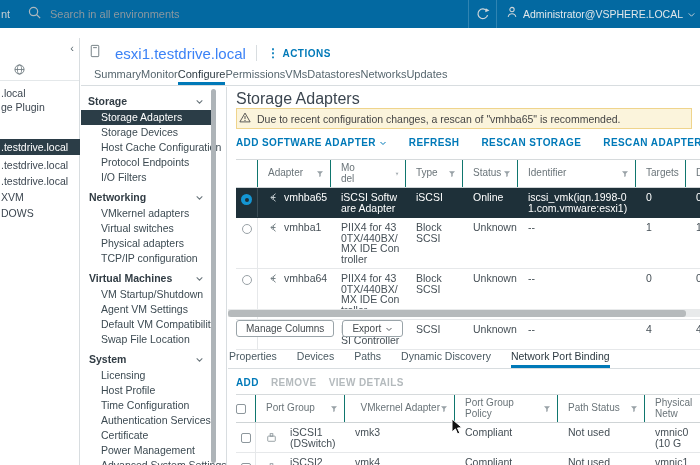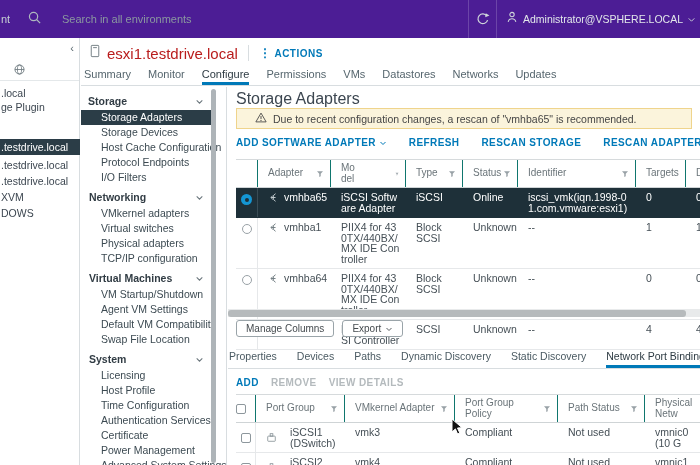--- a/index.html
+++ b/index.html
@@ -1,64 +1,64 @@
 <!DOCTYPE html>
 <html><head>
 <meta charset="utf-8">
 <style>
   * { margin:0; padding:0; box-sizing:border-box; }
   html,body { width:700px; height:465px; overflow:hidden; }
   body { font-family:"Liberation Sans", sans-serif; background:#fff; position:relative; color:#3c4650; }
   .page { position:absolute; inset:0; width:700px; height:465px; overflow:hidden; background:#fff; }
 
   
-  .topbar { position:absolute; left:0; top:0; width:700px; height:38px; background:#4c1d95; display:flex; align-items:center; }
+  .topbar { position:absolute; left:0; top:0; width:700px; height:28px; background:#0369a1; display:flex; align-items:center; }
   .brand-frag { color:#c6ced3; font-size:11px; margin-left:1px; width:20px; }
   .search-wrap { display:flex; align-items:center; margin-left:6px; flex:1; }
   .search-wrap svg { flex:none; }
-  .search-input { background:transparent; border:none; outline:none; color:#cfd6da; font-size:11px; margin-left:20px; width:280px; font-family:"Liberation Sans",sans-serif; }
+  .search-input { background:transparent; border:none; outline:none; color:#cfd6da; font-size:11px; margin-left:8px; width:280px; font-family:"Liberation Sans",sans-serif; }
   .search-input::placeholder { color:#8b98a0; }
   .tb-divider { width:1px; height:38px; background:rgba(255,255,255,0.18); }
   .tb-right { display:flex; align-items:center; height:38px; }
   .refresh-btn { width:27px; height:38px; display:flex; align-items:center; justify-content:center; cursor:pointer; }
   .user-menu { display:flex; align-items:center; gap:4px; padding:0 4px 0 8px; height:38px; cursor:pointer; }
   .user-name { color:#e2e7ea; font-size:10.5px; white-space:nowrap; }
 
   
   .tree { position:absolute; left:0; top:38px; width:80px; bottom:0; background:#fff; border-right:1px solid #d8dde0; }
   .tree-collapse { position:absolute; top:4px; right:5px; color:#5a6970; font-size:11px; cursor:pointer; }
   .tree-globe { position:absolute; top:24px; left:13px; }
   .tree-sep { position:absolute; top:42px; left:0; right:0; height:1px; background:#e4e8ea; }
   .tree-item { position:absolute; left:0; width:80px; height:15px; line-height:15px; font-size:10.5px; color:#3c4650; white-space:nowrap; overflow:hidden; padding-left:1px; cursor:pointer; }
   .tree-item.sel { background:#2b3d47; color:#fff; height:16px; line-height:16px; }
 
   
   .host-header { position:absolute; left:81px; top:38px; right:0; height:48px; background:#fff; border-bottom:1px solid #d8dde0; }
   .host-title-row { display:flex; align-items:center; padding:6px 0 0 8px; }
-  .host-title { font-size:15px; color:#b91c1c; margin-left:6px; }
+  .host-title { font-size:15px; color:#3b82f6; margin-left:14px; }
   .ht-divider { width:1px; height:16px; background:#d8dde0; margin:0 10px; }
   .actions-btn { color:#0079b8; font-size:10px; font-weight:bold; letter-spacing:.5px; display:flex; align-items:center; gap:3px; cursor:pointer; }
   .actions-dots { font-size:12px; font-weight:bold; }
-  .host-tabs { display:flex; gap:17px; padding:6px 0 0 3px; }
+  .host-tabs { display:flex; padding:6px 0 0 13px; }
   .host-tab { font-size:11px; color:#56666e; padding-bottom:5px; cursor:pointer; white-space:nowrap; }
   .host-tab.active { color:#2e3b43; border-bottom:3px solid #0079b8; padding-bottom:2px; }
 
   
   .config-panel { position:absolute; left:81px; top:87px; width:146px; bottom:0; background:#fff; border-right:1px solid #d8dde0; padding-top:5px; }
   .cfg-group { font-size:10.5px; font-weight:bold; color:#313c44; padding:3px 22px 3px 8px; position:relative; cursor:pointer; margin-top:3px; }
   .cfg-group:first-child { margin-top:0;padding-left:7px; }
   .cfg-chevron { position:absolute; right:22px; top:4px; }
   .cfg-item { font-size:10.5px; color:#3c4a52; padding:2px 0 2px 20px; line-height:11px; cursor:pointer; white-space:nowrap; }
   .cfg-item.sel { background:#2b3d47; color:#fff; width:130px; }
   .cfg-scrollbar { position:absolute; right:10px; top:2px; bottom:2px; width:5px; background:#aeb4b8; border-radius:3px; }
 
   
   .content { position:absolute; left:228px; top:87px; right:0; bottom:0; background:#fff; overflow:hidden; }
   .main-title { position:absolute; top:3px; left:8px; font-size:16px; font-weight:400; color:#3c4650; }
-  .banner { position:absolute; top:21px; left:8px; right:8px; height:21px; background:#fbf4dc; border:1px solid #efd48c; display:flex; align-items:center; gap:6px; padding-left:18px; font-size:10.5px; color:#454545; }
+  .banner { position:absolute; top:21px; left:8px; right:8px; height:21px; background:#fbf4dc; border:1px solid #efd48c; display:flex; align-items:center; gap:6px; padding-left:2px; font-size:10.5px; color:#454545; }
   .toolbar { position:absolute; top:50px; left:8px; display:flex; gap:22px; align-items:center; }
   .tb-link { font-size:10px; font-weight:bold; letter-spacing:.4px; color:#0079b8; cursor:pointer; white-space:nowrap; display:flex; align-items:center; gap:3px; }
   .tb-link.disabled { color:#b4babd; cursor:default; }
 
   
   .grid { position:absolute; top:72px; left:8px; width:700px; border-top:1px solid #d6dadc; font-size:10.5px; }
   .g-row { display:flex; border-bottom:1px solid #e6e8ea; background:#fff; }
   .g-head { border-bottom:1px solid #cfd4d6; }
   .g-head .g-cell { font-size:10px; font-weight:normal; color:#6a7479; border-right:1px solid #0f766e; display:flex; align-items:center; justify-content:space-between; padding:3px 6px 3px 10px; }
   .g-cell { padding:4px 6px 4px 10px; color:#454f56; line-height:10.5px; }
@@ -404,21 +404,20 @@
             <polyline points="3,6 8,11 13,6" fill="none" stroke="#454b4f" stroke-width="1.8"></polyline>
           </svg>
         </button>
     </div>
 
     <div class="detail-tabs">
       <span class="d-tab">Properties</span>
       <span class="d-tab">Devices</span>
       <span class="d-tab">Paths</span>
       <span class="d-tab">Dynamic Discovery</span>
-      <span class="d-tab">Static Discovery</span>
       <span class="d-tab active">Network Port Binding</span>
 
     </div>
 
     <div class="detail-toolbar">
       <span class="tb-link">ADD</span>
       <span class="tb-link disabled">REMOVE</span>
       <span class="tb-link disabled">VIEW DETAILS</span>
     </div>
 
@@ -426,21 +425,21 @@
       <div class="g-row g-head">
         <div class="g-cell b-check">
             <span class="checkbox"></span>
           </div>
         <div class="g-cell b-pg" style="justify-content:space-between">
             <span>Port Group</span>
             <svg width="8" height="8" viewBox="0 0 12 12">
               <path d="M1.5 2 h9 l-3.4 3.8 v3.4 l-2.2 1.4 v-4.8 Z" fill="#98a1a6"></path>
             </svg>
           </div>
-        <div class="g-cell b-vmk" style="display:flex;justify-content:space-between;align-items:center">
+        <div class="g-cell b-vmk" style="display:flex;justify-content:flex-end;align-items:center">
             <span>VMkernel Adapter</span>
             <svg width="8" height="8" viewBox="0 0 12 12">
               <path d="M1.5 2 h9 l-3.4 3.8 v3.4 l-2.2 1.4 v-4.8 Z" fill="#98a1a6"></path>
             </svg>
           </div>
         <div class="g-cell b-pol" style="display:flex;justify-content:space-between;align-items:center">
             <span>Port Group Policy</span>
             <svg width="8" height="8" viewBox="0 0 12 12">
               <path d="M1.5 2 h9 l-3.4 3.8 v3.4 l-2.2 1.4 v-4.8 Z" fill="#98a1a6"></path>
             </svg>

